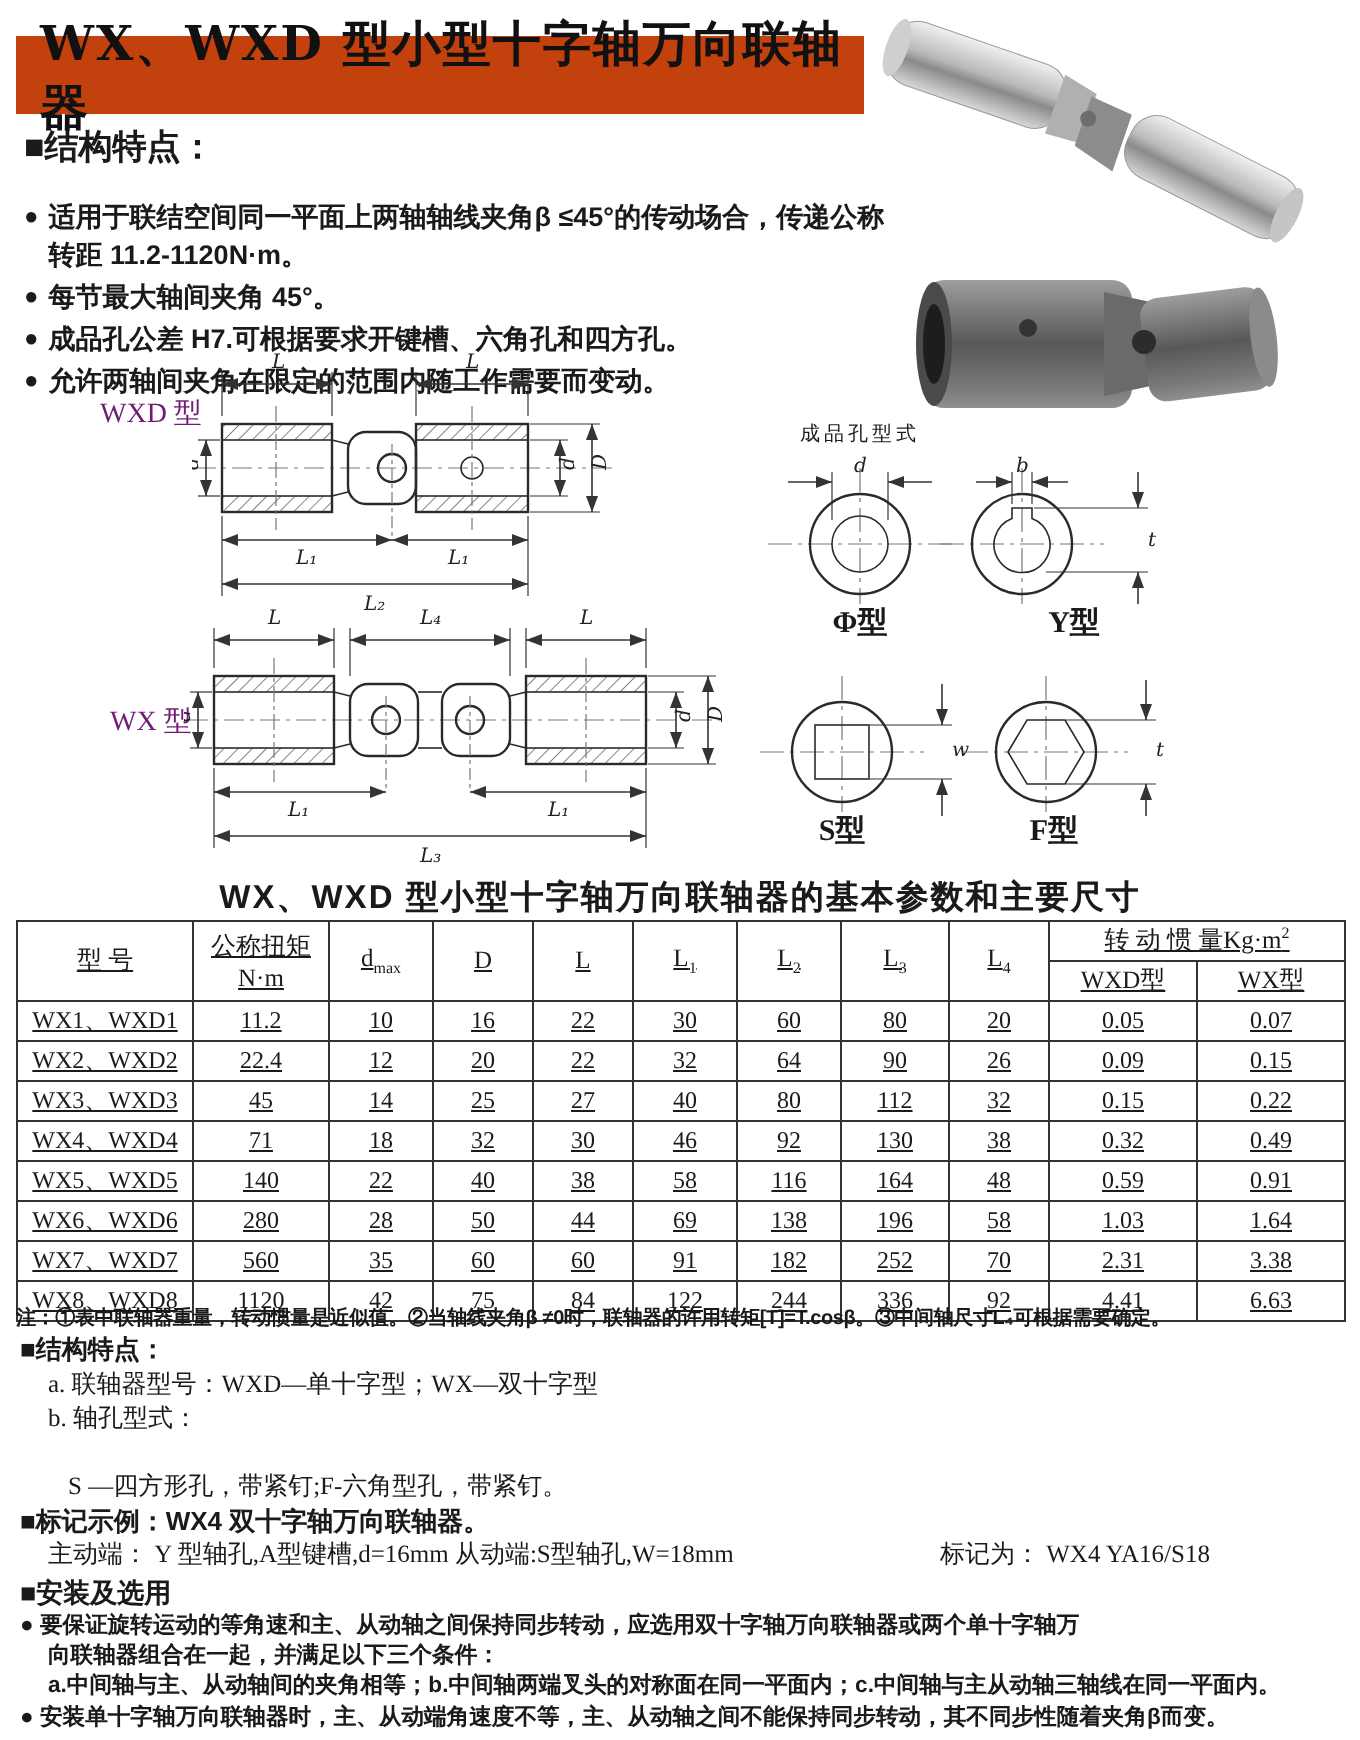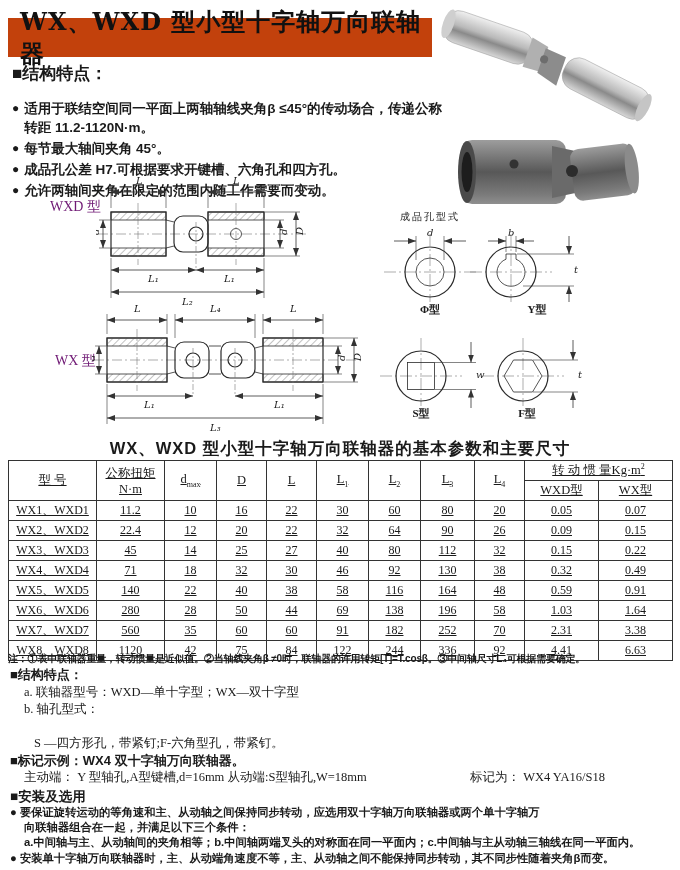--- a/index.html
+++ b/index.html
@@ -17,21 +17,21 @@
   .features{left:12px;top:62px;width:436px;}
   .features h2{margin:0 0 14px 0;font-size:17px;font-weight:bold;}
   .feat-item{display:flex;font-size:13.5px;font-weight:bold;line-height:19px;margin-bottom:2px;}
   .feat-item .bl{margin-right:5px;font-size:12px;line-height:19px;}
 
   
   .dwg-label{font-family:"Liberation Serif",serif;font-size:14px;color:#701a75;}
 
   
   .hole-title{font-size:10px;font-weight:normal;letter-spacing:2px;}
-  .hole-label{font-family:"Liberation Serif",serif;font-size:11px;font-weight:bold;text-align:center;}
+  .hole-label{font-family:"Liberation Serif",serif;font-size:15px;font-weight:bold;text-align:center;}
 
   
   .cl{stroke:#777;stroke-width:0.6;}
   .body-ln{stroke:#2a2a2a;stroke-width:1.2;fill:none;}
   .thin-ln{stroke:#2a2a2a;stroke-width:0.8;fill:none;}
   .dim{stroke:#333;stroke-width:0.8;}
   .ext{stroke:#333;stroke-width:0.6;}
   .dimtext{font-family:"DejaVu Serif",serif;font-style:italic;font-size:10px;fill:#222;}
 
   

